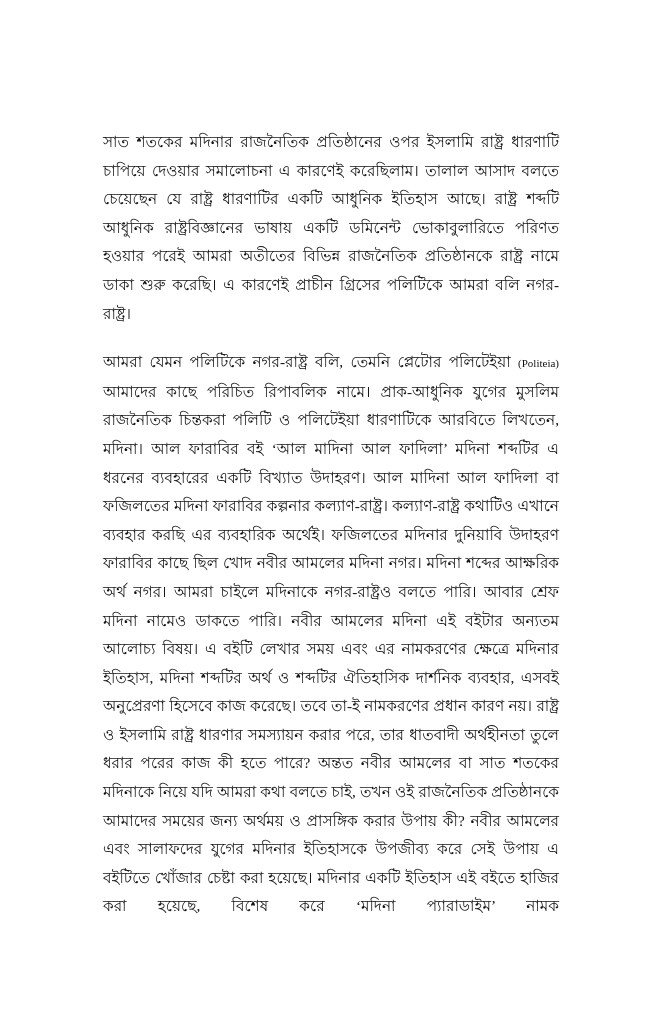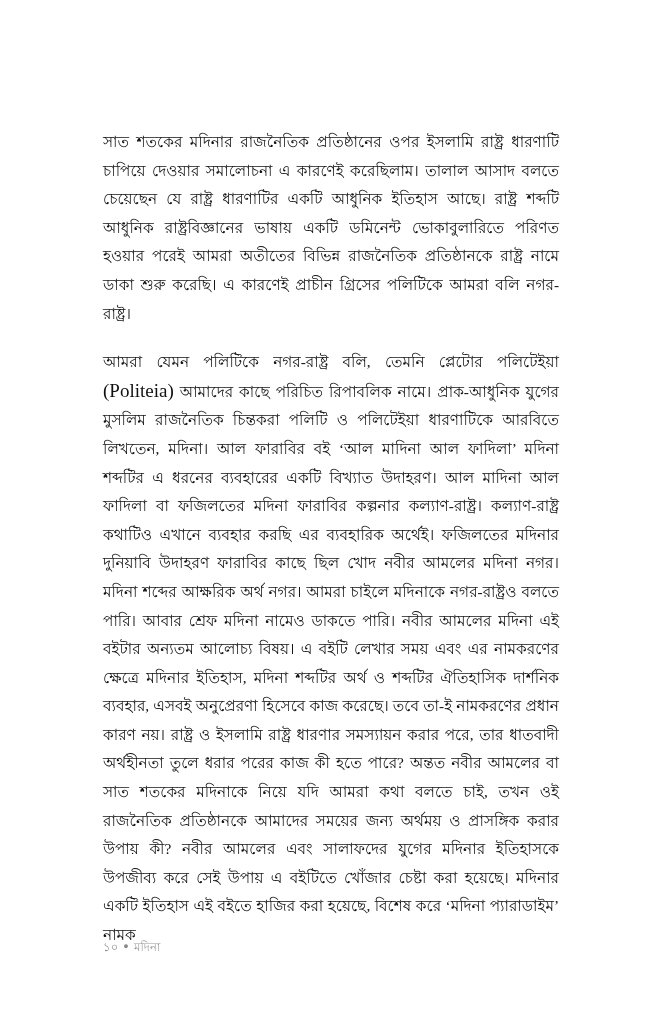--- a/index.html
+++ b/index.html
@@ -49,21 +49,21 @@
     margin-bottom: 0;
   }
 
   
   .para.continued {
     text-align-last: justify;
   }
 
   .latin {
     font-family: "Liberation Serif", "DejaVu Serif", serif;
-    font-size: 19px;
+    font-size: 11px;
   }
 
   #footer {
     position: absolute;
     left: 103px;
     top: 938px;
     width: 456px;
     font-size: 11.5px;
     line-height: 16px;
     color: #8a8a8a;
@@ -87,17 +87,14 @@
 <div id="page">
 
   <div id="text-column">
 
     <p class="para">সাত শতকের মদিনার রাজনৈতিক প্রতিষ্ঠানের ওপর ইসলামি রাষ্ট্র ধারণাটি চাপিয়ে দেওয়ার সমালোচনা এ কারণেই করেছিলাম। তালাল আসাদ বলতে চেয়েছেন যে রাষ্ট্র ধারণাটির একটি আধুনিক ইতিহাস আছে। রাষ্ট্র শব্দটি আধুনিক রাষ্ট্রবিজ্ঞানের ভাষায় একটি ডমিনেন্ট ভোকাবুলারিতে পরিণত হওয়ার পরেই আমরা অতীতের বিভিন্ন রাজনৈতিক প্রতিষ্ঠানকে রাষ্ট্র নামে ডাকা শুরু করেছি। এ কারণেই প্রাচীন গ্রিসের পলিটিকে আমরা বলি নগর-রাষ্ট্র।</p>
 
     <p class="para continued"><span>আমরা যেমন পলিটিকে নগর-রাষ্ট্র বলি, তেমনি প্লেটোর পলিটেইয়া </span><span class="latin">(Politeia)</span><span> আমাদের কাছে পরিচিত রিপাবলিক নামে। প্রাক-আধুনিক যুগের মুসলিম রাজনৈতিক চিন্তকরা পলিটি ও পলিটেইয়া ধারণাটিকে আরবিতে লিখতেন, মদিনা। আল ফারাবির বই ‘আল মাদিনা আল ফাদিলা’ মদিনা শব্দটির এ ধরনের ব্যবহারের একটি বিখ্যাত উদাহরণ। আল মাদিনা আল ফাদিলা বা ফজিলতের মদিনা ফারাবির কল্পনার কল্যাণ-রাষ্ট্র। কল্যাণ-রাষ্ট্র কথাটিও এখানে ব্যবহার করছি এর ব্যবহারিক অর্থেই। ফজিলতের মদিনার দুনিয়াবি উদাহরণ ফারাবির কাছে ছিল খোদ নবীর আমলের মদিনা নগর। মদিনা শব্দের আক্ষরিক অর্থ নগর। আমরা চাইলে মদিনাকে নগর-রাষ্ট্রও বলতে পারি। আবার শ্রেফ মদিনা নামেও ডাকতে পারি। নবীর আমলের মদিনা এই বইটার অন্যতম আলোচ্য বিষয়। এ বইটি লেখার সময় এবং এর নামকরণের ক্ষেত্রে মদিনার ইতিহাস, মদিনা শব্দটির অর্থ ও শব্দটির ঐতিহাসিক দার্শনিক ব্যবহার, এসবই অনুপ্রেরণা হিসেবে কাজ করেছে। তবে তা-ই নামকরণের প্রধান কারণ নয়। রাষ্ট্র ও ইসলামি রাষ্ট্র ধারণার সমস্যায়ন করার পরে, তার ধাতবাদী অর্থহীনতা তুলে ধরার পরের কাজ কী হতে পারে? অন্তত নবীর আমলের বা সাত শতকের মদিনাকে নিয়ে যদি আমরা কথা বলতে চাই, তখন ওই রাজনৈতিক প্রতিষ্ঠানকে আমাদের সময়ের জন্য অর্থময় ও প্রাসঙ্গিক করার উপায় কী? নবীর আমলের এবং সালাফদের যুগের মদিনার ইতিহাসকে উপজীব্য করে সেই উপায় এ বইটিতে খোঁজার চেষ্টা করা হয়েছে। মদিনার একটি ইতিহাস এই বইতে হাজির করা হয়েছে, বিশেষ করে ‘মদিনা প্যারাডাইম’ নামক</span></p>
 
   </div>
 
-  <div id="footer">
-    <span class="page-num">১০</span><span class="sep">●</span><span class="book">মদিনা</span>
-  </div>
 
 </div>
 
 </body></html>

